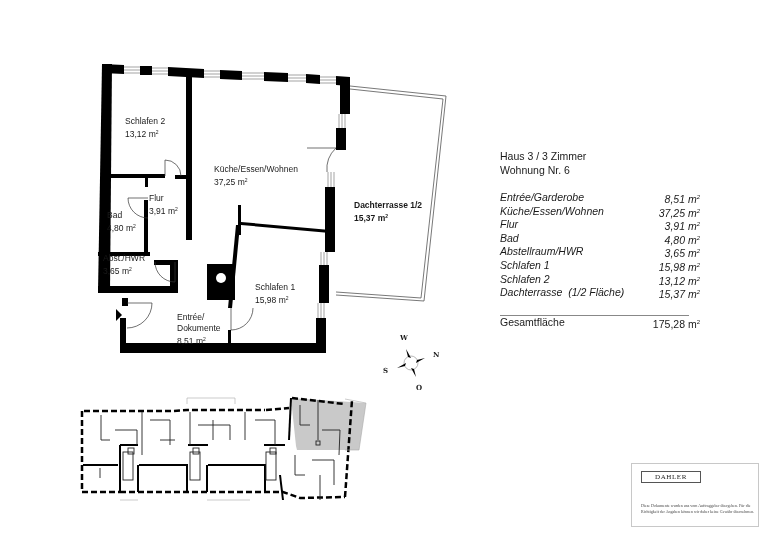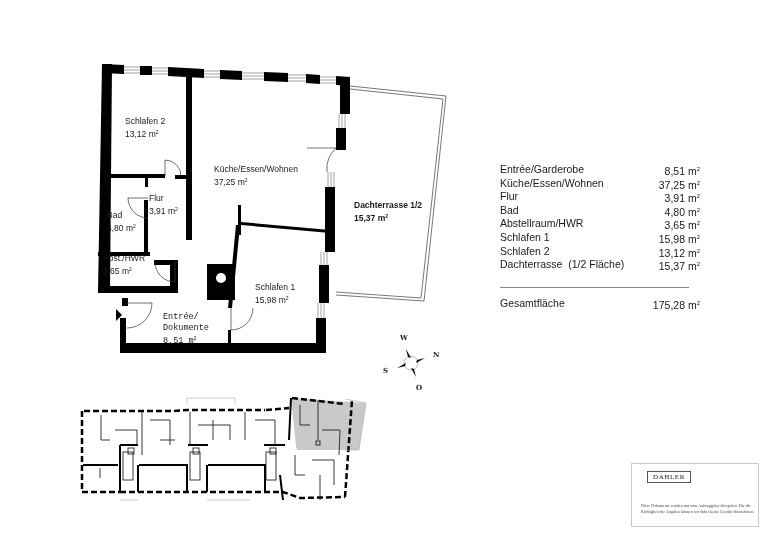--- a/index.html
+++ b/index.html
@@ -4,28 +4,28 @@
   <style>
     * { box-sizing: border-box; margin: 0; padding: 0; }
     html, body { width: 768px; height: 560px; background: #ffffff; overflow: hidden; }
     body { position: relative; font-family: "Liberation Sans", sans-serif; color: #1a1a1a; }
     .plan { position: absolute; left: 0; top: 0; width: 768px; height: 560px; }
     .room-label { position: absolute; font-size: 8.5px; line-height: 11px; color: #1a1a1a; white-space: nowrap; }
     .room-label sup { font-size: 5px; vertical-align: 3px; }
     .info { position: absolute; left: 500px; top: 150px; width: 200px; font-size: 10.5px; line-height: 13.5px; }
     .info .hdr div { height: 14px; }
     .info .rows { margin-top: 13px; }
-    .info .row { display: flex; justify-content: space-between; height: 13.6px; }
+    .info .row { display: flex; justify-content: space-between; height: 13.6px; font-style: italic; }
     .info .row .val { text-align: right; }
     .info sup { font-size: 6px; vertical-align: 4px; }
     .info .divider { width: 189px; height: 1px; background: #888; margin-top: 15px; }
-    .info .total { display: flex; justify-content: space-between; margin-top: 9px; }
+    .info .total { display: flex; justify-content: space-between; }
     .compass-letter { position: absolute; font-family: "DejaVu Serif", serif; font-weight: bold; font-size: 7px; }
     .logo-box { position: absolute; left: 631px; top: 463px; width: 128px; height: 64px; border: 1px solid #c8c8c8; background: #fff; }
-    .logo { position: absolute; left: 15px; top: 7px; padding: 1px 5px; border: 1px solid #555; font-family: "Liberation Serif", serif; font-size: 7px; letter-spacing: 0.6px; color: #222; }
+    .logo { position: absolute; left: 9px; top: 7px; padding: 1px 13px; border: 1px solid #555; font-family: "Liberation Serif", serif; font-size: 7px; letter-spacing: 0.6px; color: #222; }
     .disclaimer { position: absolute; left: 9px; top: 39px; width: 116px; font-family: "Liberation Serif", serif; font-size: 4px; line-height: 5.5px; color: #444; }
   </style>
 </head>
 <body>
 
 <svg class="plan" viewBox="0 0 768 560" xmlns="http://www.w3.org/2000/svg">
   <g fill="#000" stroke="none">
 
     <polygon points="102,64 124,65 124,74 102,73"></polygon>
     <polygon points="140,66 152,66 152,75 140,75"></polygon>
@@ -202,41 +202,43 @@
   <div><span>3,91</span> m<sup>2</sup></div>
 </div>
 <div class="room-label" style="left:107px;top:210px;">
   <div>Bad</div>
   <div><span>4,80</span> m<sup>2</sup></div>
 </div>
 <div class="room-label" style="left:103px;top:253px;">
   <div>Abst./HWR</div>
   <div><span>3,65</span> m<sup>2</sup></div>
 </div>
-<div class="room-label" style="left:163px;top:312px;font-family:Liberation Mono, monospace;">
+<div class="room-label" style="left:177px;top:312px;">
   <div>Entrée/</div>
   <div>Dokumente</div>
   <div><span>8,51</span> m<sup>2</sup></div>
 </div>
 <div class="room-label" style="left:255px;top:282px;">
   <div>Schlafen 1</div>
   <div><span>15,98</span> m<sup>2</sup></div>
 </div>
 <div class="room-label" style="left:354px;top:200px;font-weight:bold;">
   <div>Dachterrasse 1/2</div>
   <div><span>15,37</span> m<sup>2</sup></div>
 </div>
 
 <span class="compass-letter" style="left:400px;top:333px;">W</span>
 <span class="compass-letter" style="left:433px;top:350px;">N</span>
 <span class="compass-letter" style="left:383px;top:366px;">S</span>
 <span class="compass-letter" style="left:416px;top:383px;">O</span>
 
 <div class="info">
   <div class="hdr">
+    <div>Haus 3 / 3 Zimmer</div>
+    <div>Wohnung Nr. 6</div>
   </div>
   <div class="rows">
     <div class="row">
         <span>Entrée/Garderobe</span>
         <span class="val"><span>8,51</span> m<sup>2</sup></span>
       </div>
     <div class="row">
         <span>Küche/Essen/Wohnen</span>
         <span class="val"><span>37,25</span> m<sup>2</sup></span>
       </div>

